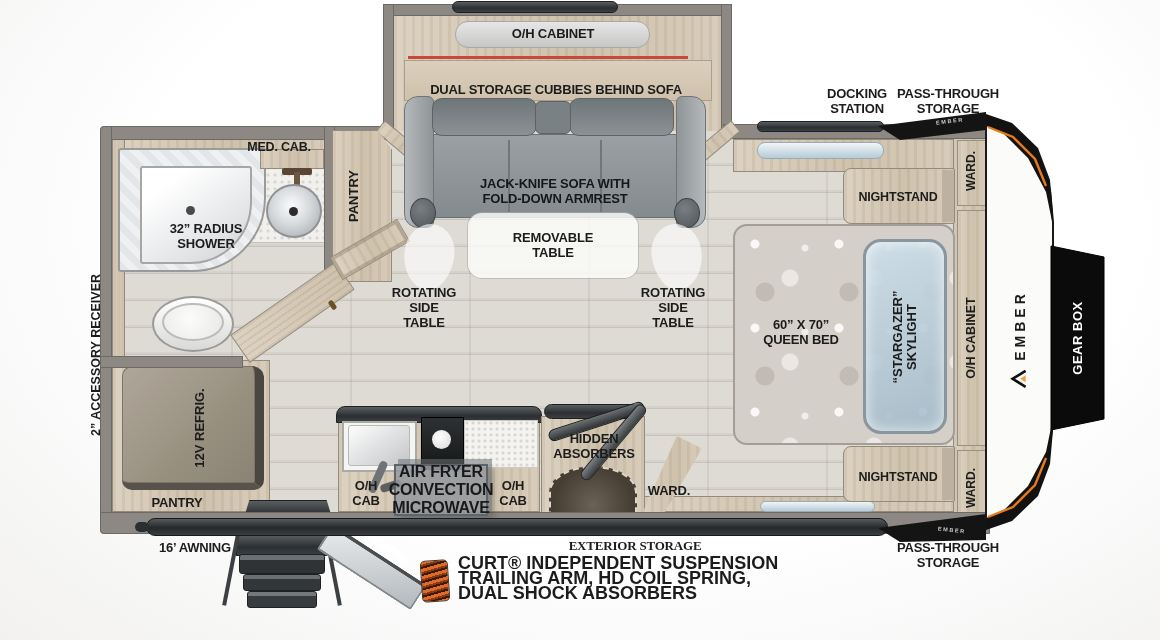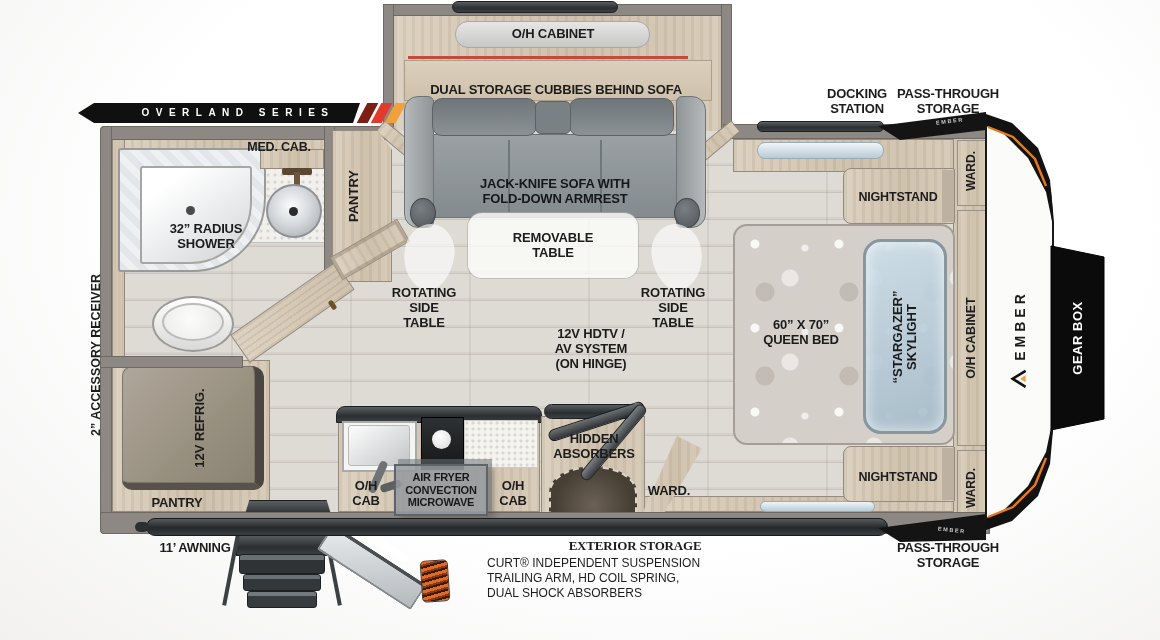--- a/index.html
+++ b/index.html
@@ -20,29 +20,20 @@
       repeating-linear-gradient(180deg, #dedad4 0 24px, #d6d2cb 24px 26px, #c8c3bc 26px 27px);}
   .dark{background:linear-gradient(180deg,#5a5e61 0%,#2c2f32 60%,#3c4043 100%);border:1px solid #1d2022;}
   .glassbar{background:linear-gradient(180deg,#f0f5f8,#b7cbd6);border:1px solid #9aabb5;border-radius:8px;}
   svg{display:block;}
 </style>
 </head>
 <body>
 
 <div class="scene">
 
-  <div class="abs" style="left:78px;top:103px;width:330px;height:20px;z-index:30;">
-    <div class="abs" style="left:0;top:0;width:282px;height:20px;background:#101010;
-                clip-path:polygon(0 50%,16px 0,100% 0,calc(100% - 7px) 100%,16px 100%);"></div>
-    <div class="abs" style="left:40px;top:0;width:240px;height:20px;color:#fff;font-size:10px;font-weight:bold;
-                letter-spacing:6.5px;line-height:20px;text-align:center;">OVERLAND SERIES</div>
-    <div class="abs" style="left:284px;top:0;width:11px;height:20px;background:#7d1d14;transform:skewX(-28deg);"></div>
-    <div class="abs" style="left:298px;top:0;width:11px;height:20px;background:#e23b2e;transform:skewX(-28deg);"></div>
-    <div class="abs" style="left:312px;top:0;width:11px;height:20px;background:#f0a03c;transform:skewX(-28deg);"></div>
-  </div>
 
   <div class="abs wood" style="left:394px;top:15px;width:327px;height:116px;z-index:5;border:none;"></div>
   <div class="wall" style="left:383px;top:4px;width:349px;height:12px;border-radius:4px 4px 0 0;"></div>
   <div class="wall" style="left:383px;top:4px;width:11px;height:127px;"></div>
   <div class="wall" style="left:721px;top:4px;width:11px;height:127px;"></div>
   <div class="abs dark" style="left:452px;top:1px;width:166px;height:12px;border-radius:6px;z-index:9;"></div>
   <div class="abs" style="left:455px;top:21px;width:195px;height:27px;border-radius:13px;z-index:6;
               background:linear-gradient(180deg,#e6e6e6,#c7c7c6);border:1px solid #a8a8a6;"></div>
   <div class="abs" style="left:408px;top:56px;width:280px;height:2.5px;background:#c8483c;z-index:6;"></div>
   <div class="abs" style="left:404px;top:60px;width:308px;height:41px;z-index:6;background:linear-gradient(180deg,#dbcfbd,#cfc1ab);border:1px solid #ab9f8c;"></div>
@@ -213,34 +204,31 @@
 FOLD-DOWN ARMREST</div>
   <div class="lbl" style="left:556px;top:90px;">DUAL STORAGE CUBBIES BEHIND SOFA</div>
   <div class="lbl" style="left:553px;top:246px;z-index:41;">REMOVABLE
 TABLE</div>
   <div class="lbl" style="left:424px;top:308px;">ROTATING
 SIDE
 TABLE</div>
   <div class="lbl" style="left:673px;top:308px;">ROTATING
 SIDE
 TABLE</div>
-  <div class="lbl" style="left:591px;top:349px;">12V HDTV /
-AV SYSTEM
-(ON HINGE)</div>
 
   <div class="lbl" style="left:279px;top:147px;font-size:12.5px;z-index:42;">MED. CAB.</div>
   <div class="lbl" style="left:206px;top:237px;">32” RADIUS
 SHOWER</div>
   <div class="vwrap" style="left:354px;top:196px;">PANTRY</div>
 
   <div class="vwrap" style="left:200px;top:428px;">12V REFRIG.</div>
   <div class="lbl" style="left:177px;top:503px;">PANTRY</div>
   <div class="lbl" style="left:366px;top:494px;z-index:41;">O/H
 CAB</div>
-  <div class="lbl" style="left:441px;top:490px;font-size:11px;color:#17191b;z-index:41;">AIR FRYER
+  <div class="lbl" style="left:441px;top:490px;font-size:16px;color:#17191b;z-index:41;">AIR FRYER
 CONVECTION
 MICROWAVE</div>
   <div class="lbl" style="left:513px;top:494px;z-index:41;">O/H
 CAB</div>
   <div class="lbl" style="left:594px;top:447px;z-index:41;">HIDDEN
 ABSORBERS</div>
   <div class="lbl" style="left:669px;top:491px;z-index:41;">WARD.</div>
 
   <div class="lbl" style="left:801px;top:333px;z-index:41;">60” X 70”
 QUEEN BED</div>
@@ -252,20 +240,20 @@
   <div class="vwrap" style="left:972px;top:488px;font-size:12px;z-index:41;">WARD.</div>
   <div class="vwrap" style="left:972px;top:338px;font-size:12.5px;z-index:41;">O/H CABINET</div>
 
   <div class="lbl" style="left:857px;top:102px;">DOCKING
 STATION</div>
   <div class="lbl" style="left:948px;top:102px;">PASS-THROUGH
 STORAGE</div>
   <div class="lbl" style="left:948px;top:556px;">PASS-THROUGH
 STORAGE</div>
   <div class="lbl" style="left:635px;top:546px;font-family:Liberation Serif, serif;">EXTERIOR STORAGE</div>
-  <div class="lbl" style="left:195px;top:548px;">11’ AWNING</div>
+  <div class="lbl" style="left:195px;top:548px;">16’ AWNING</div>
   <div class="vwrap" style="left:97px;top:355px;font-size:12.5px;z-index:41;">2” ACCESSORY RECEIVER</div>
   <div class="vwrap" style="left:1078px;top:338px;color:#fff;z-index:41;letter-spacing:0.5px;">GEAR BOX</div>
-  <div class="abs" style="left:458px;top:556px;font-weight:normal;color:#1c1c1c;font-size:12px;line-height:15px;white-space:pre-line;z-index:41;margin-left:29px;">CURT® INDEPENDENT SUSPENSION
+  <div class="abs" style="left:458px;top:556px;font-weight:bold;color:#1c1c1c;font-size:18px;line-height:15px;white-space:pre-line;z-index:41;">CURT® INDEPENDENT SUSPENSION
 TRAILING ARM, HD COIL SPRING,
 DUAL SHOCK ABSORBERS</div>
 
 </div>
 
 </body></html>

